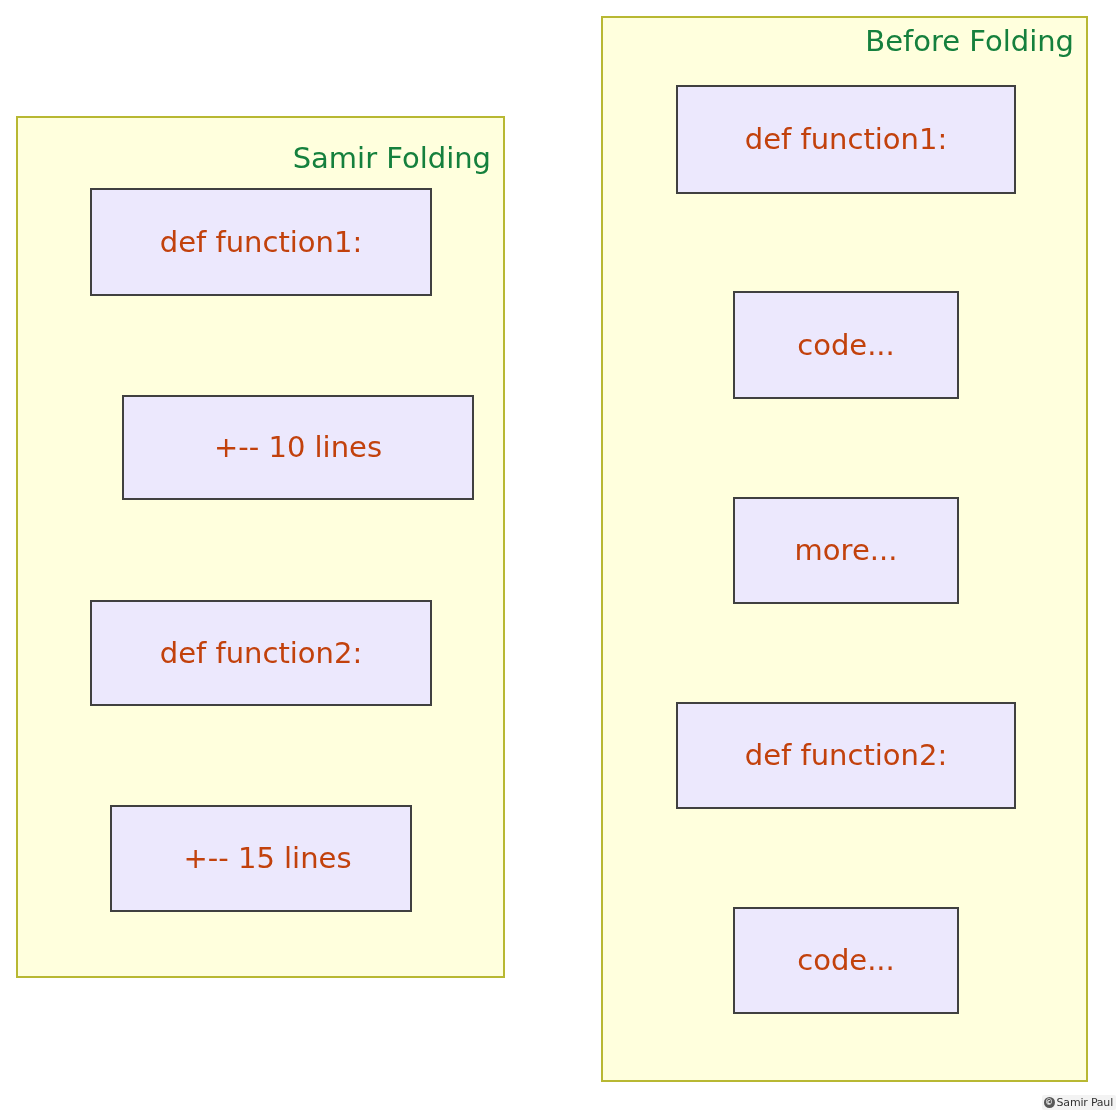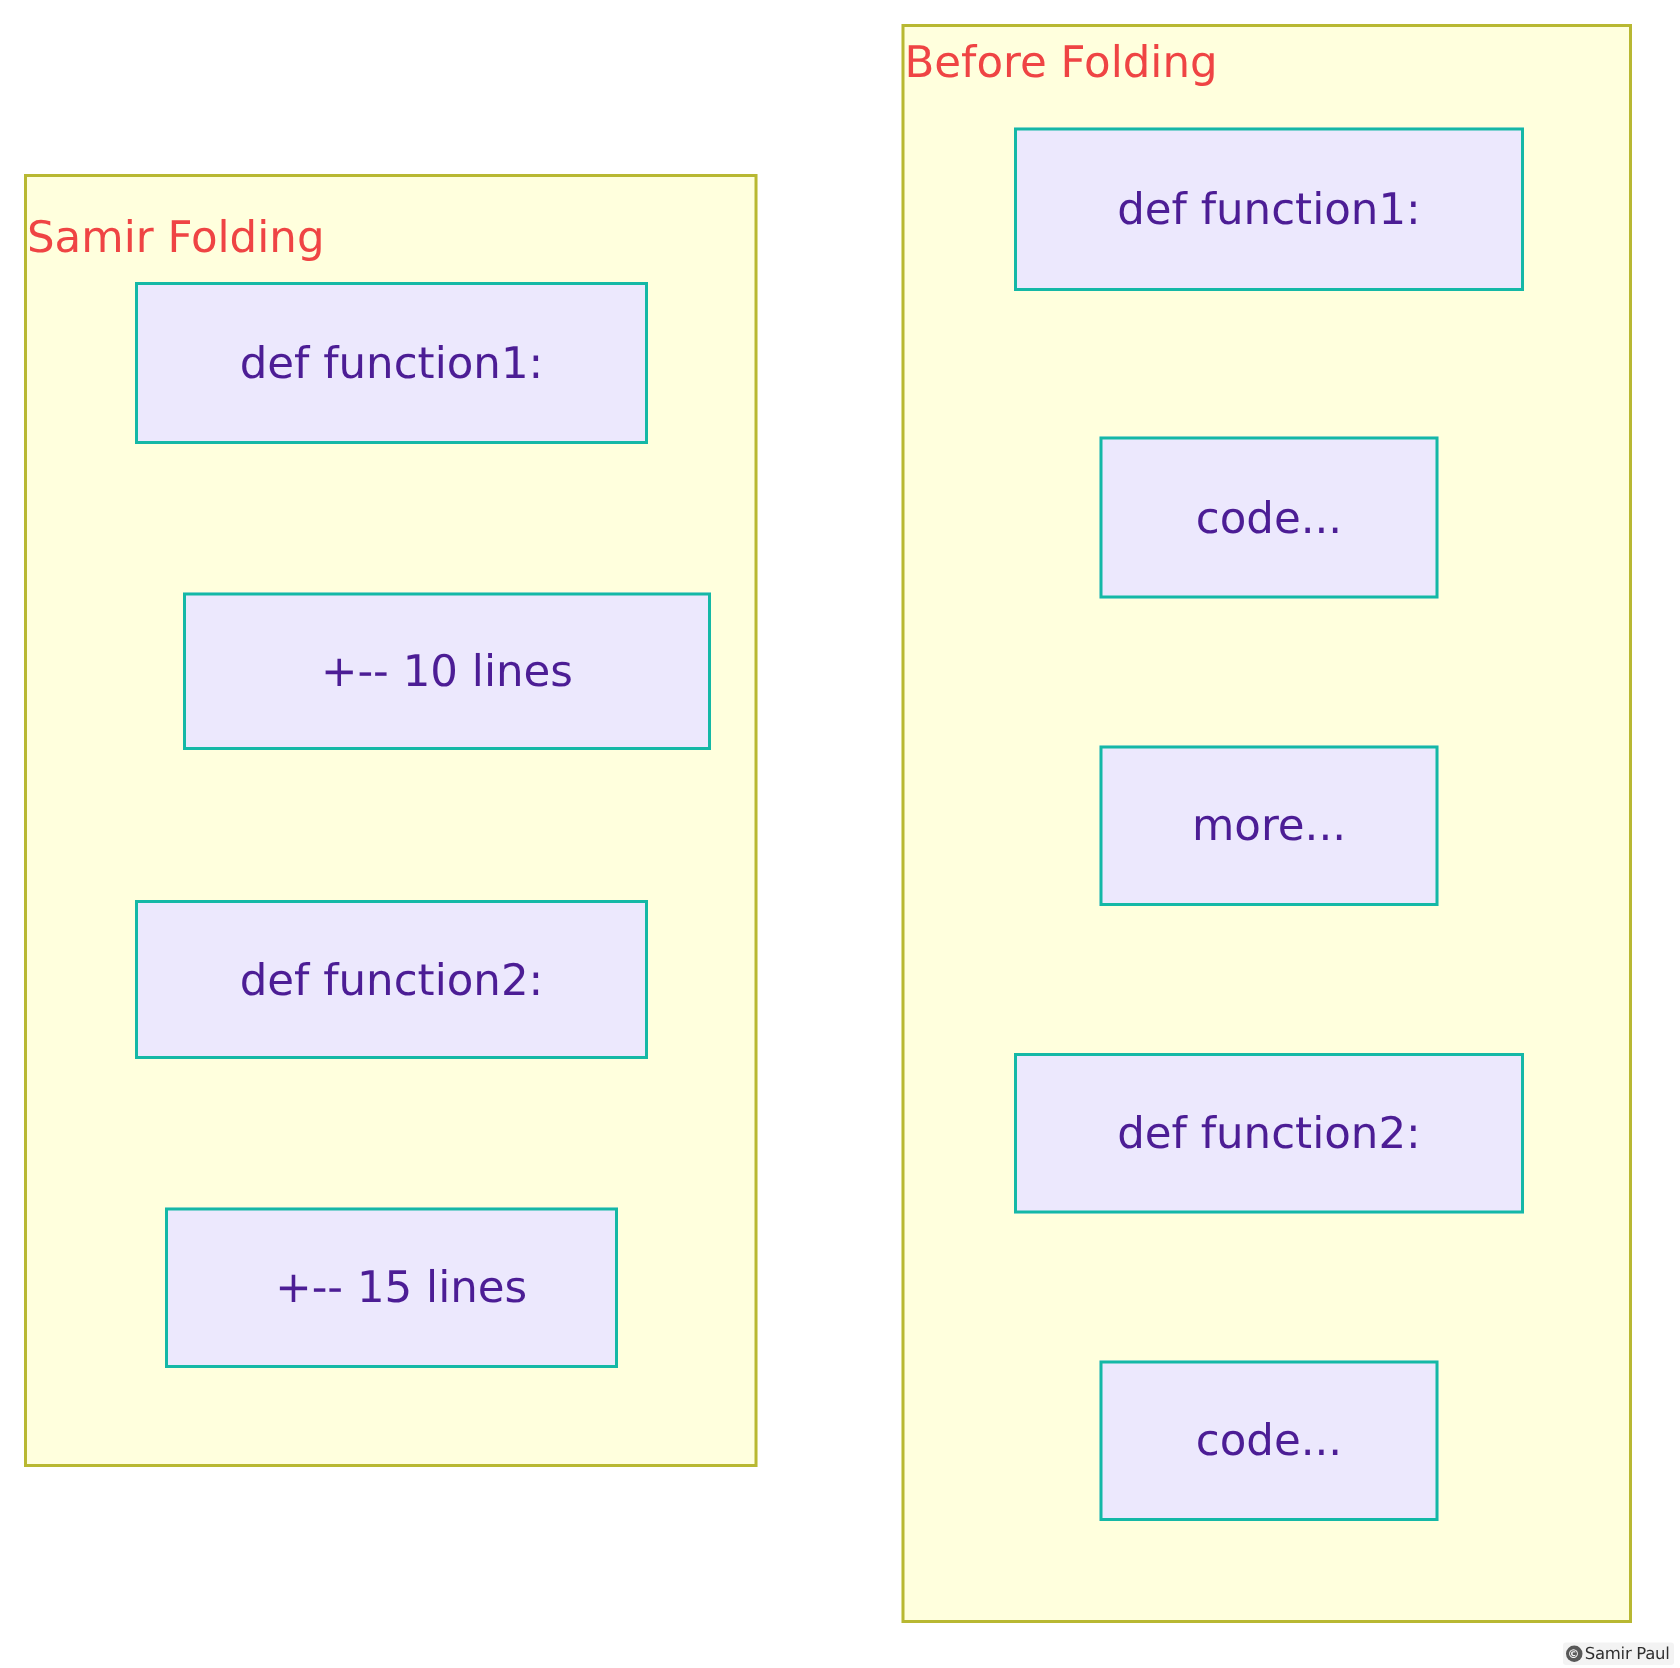--- a/index.html
+++ b/index.html
@@ -22,36 +22,36 @@
   }
   .panel {
     position: absolute;
     background: #ffffdd;
     border: 2px solid #b8b832;
     box-sizing: border-box;
   }
   .panel-title {
     position: absolute;
     left: 0;
-    right: 0;
-    text-align: left;
-    color: #ef4444;
+    right: 12px;
+    text-align: right;
+    color: #15803d;
     font-size: 29px;
     line-height: 1;
     white-space: nowrap;
   }
   .node {
     position: absolute;
     background: #ece8fd;
-    border: 2px solid #14b8a6;
+    border: 2px solid #404040;
     box-sizing: border-box;
     display: flex;
     align-items: center;
     justify-content: center;
-    color: #4c1d95;
+    color: #c2410c;
     font-size: 29px;
     line-height: 1;
     white-space: nowrap;
   }
   
   #panel-after {
     left: 16px;
     top: 116px;
     width: 489px;
     height: 862px;

